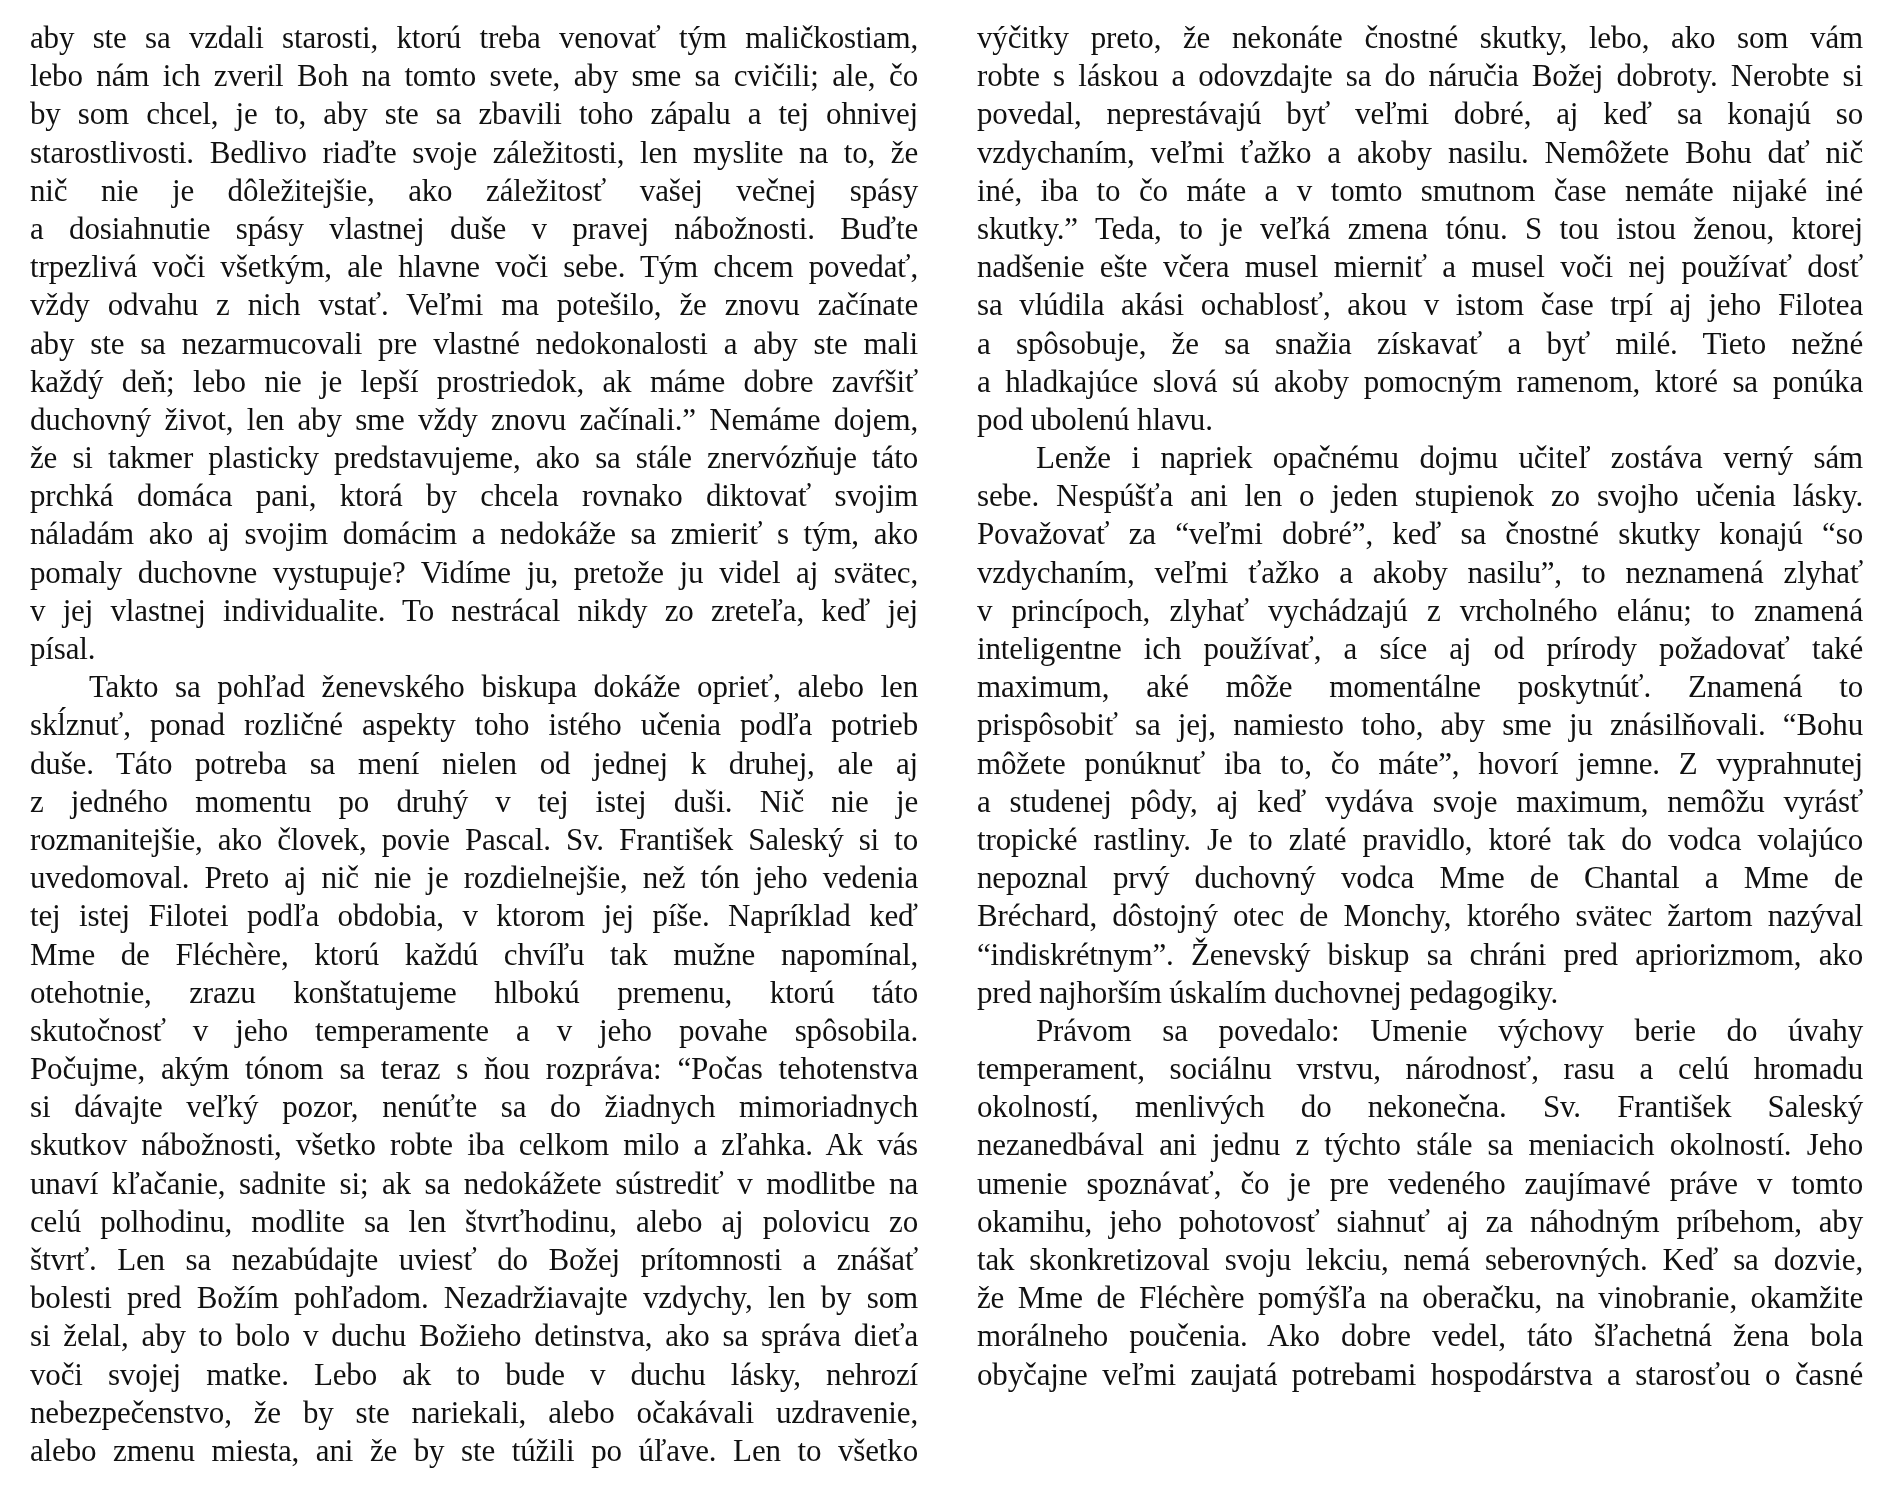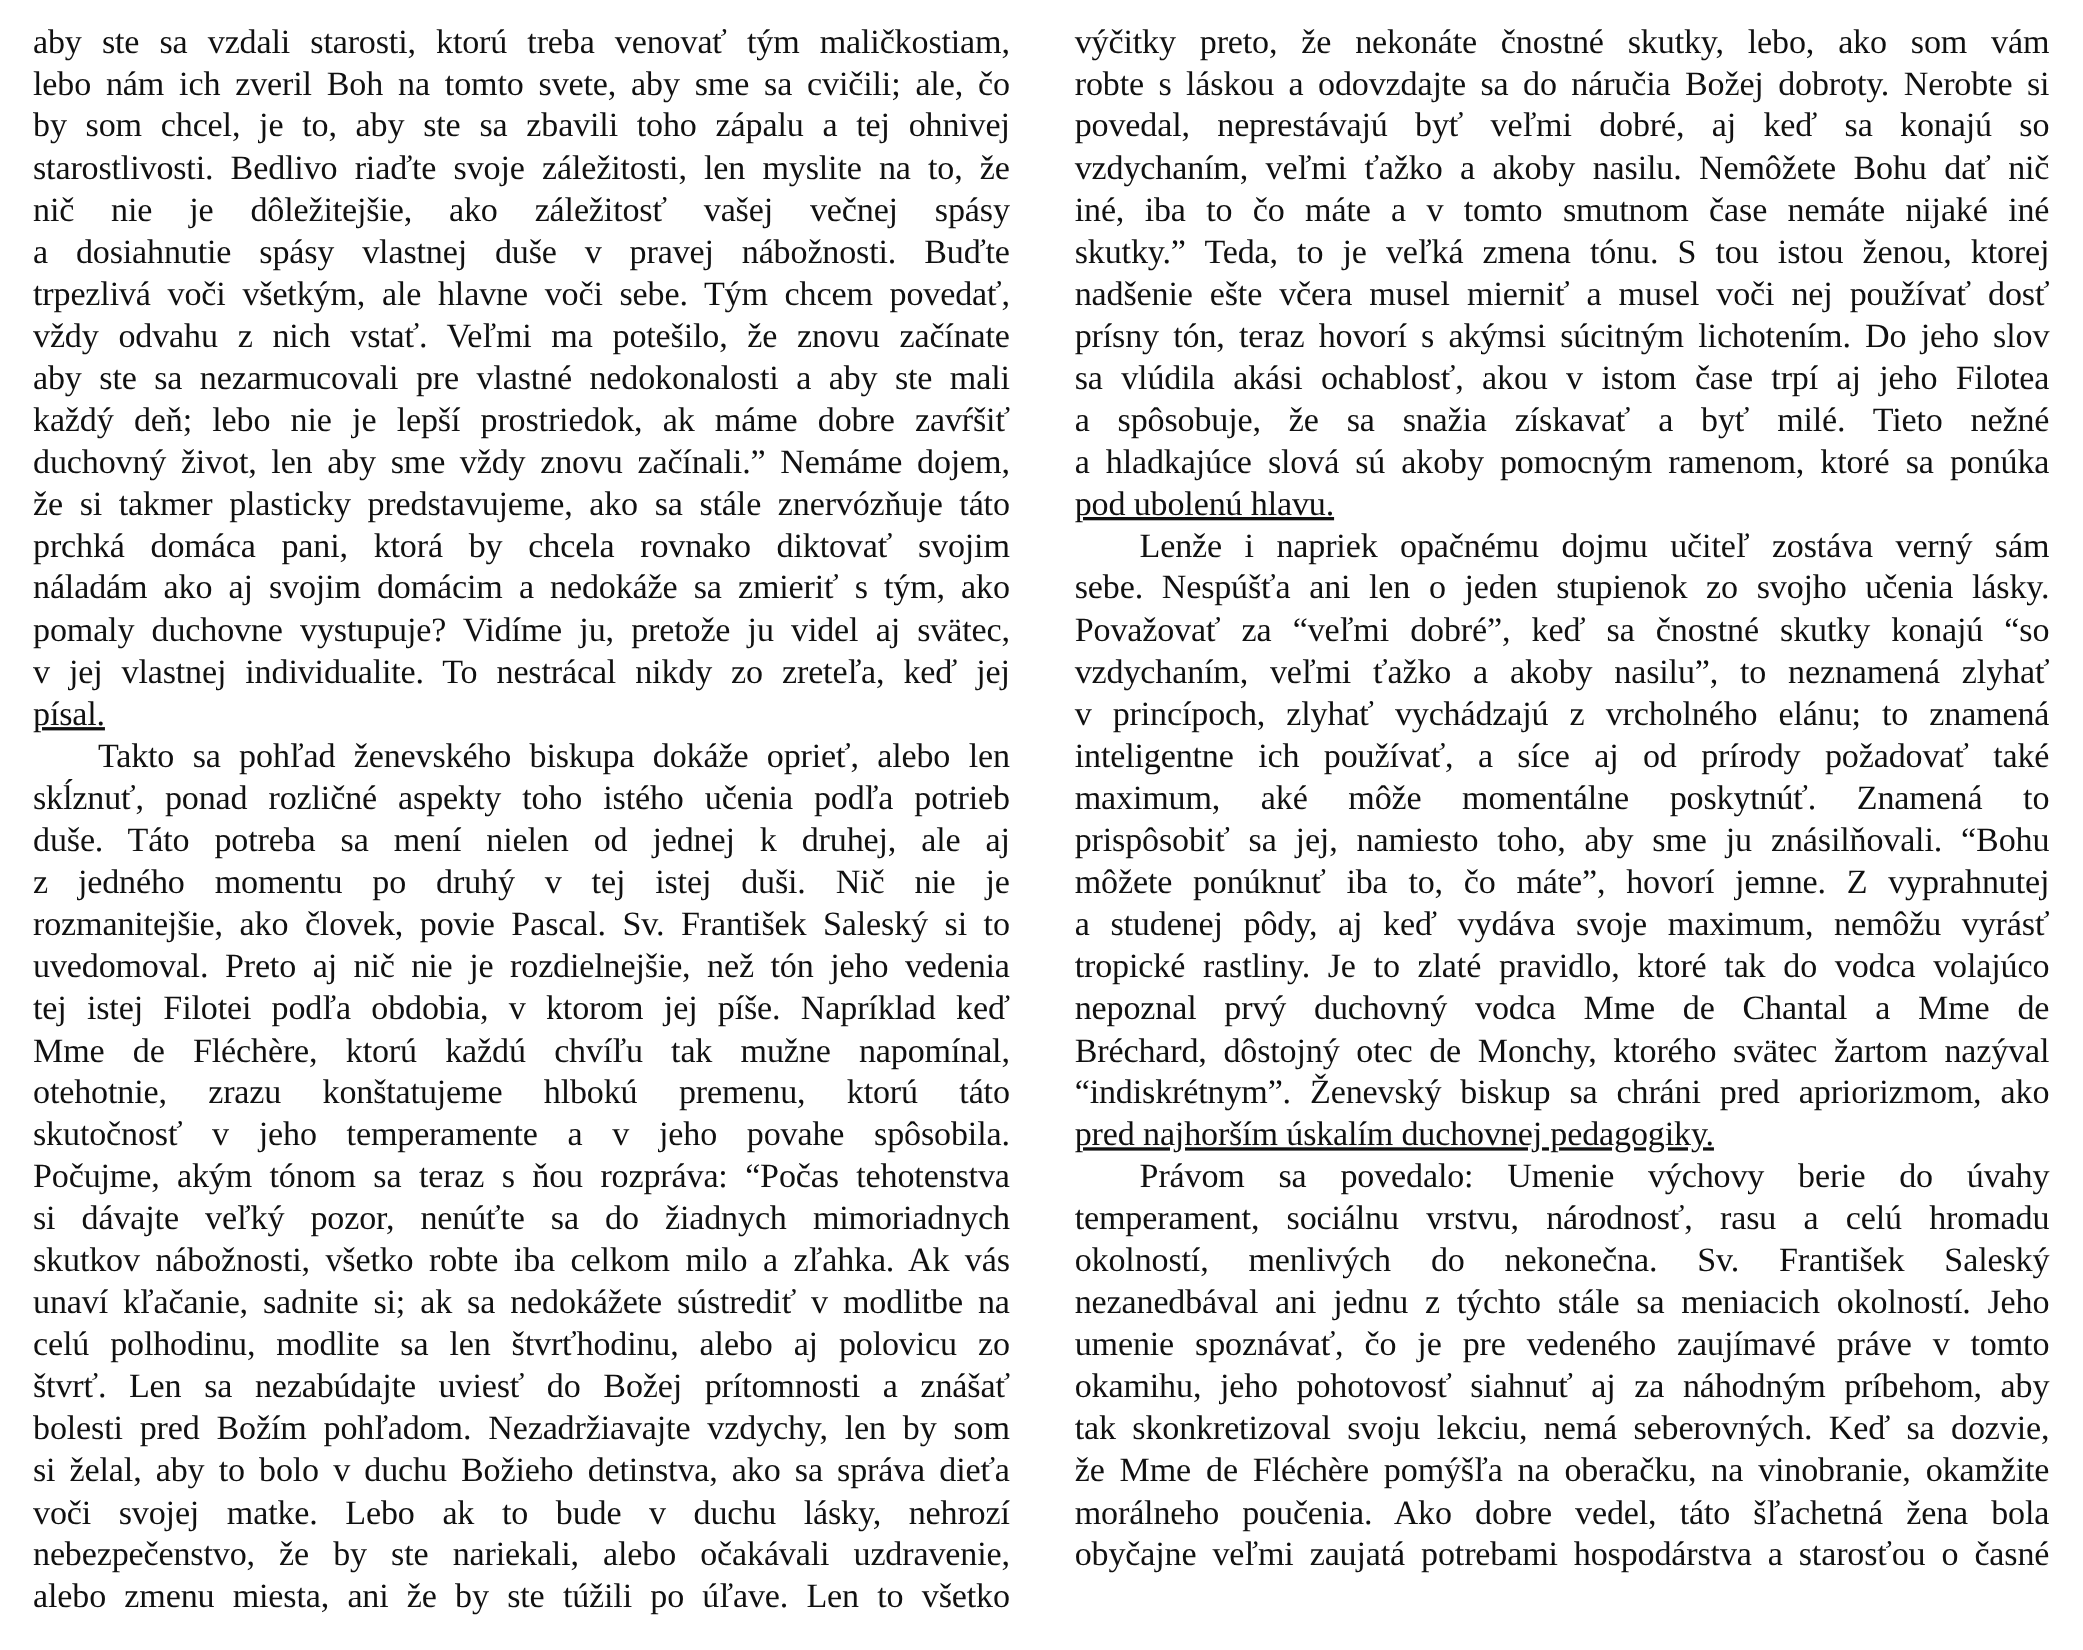--- a/index.html
+++ b/index.html
@@ -37,21 +37,20 @@
     font-size: 31px;
     white-space: nowrap;
     text-align: justify;
     text-align-last: justify;
     overflow: visible;
     letter-spacing: -0.15px;
   }
   .line.last {
     text-align: left;
     text-align-last: left;
-    text-decoration: underline;
   }
   .line.indent {
     text-indent: 59px;
   }
 </style>
 </head>
 <body>
 
 <div class="page">
   <div class="column left" id="col-left">
@@ -95,21 +94,20 @@
       <span class="line">alebo zmenu miesta, ani že by ste túžili po úľave. Len to všetko</span>
     </div>
   <div class="column right" id="col-right">
       <span class="line">výčitky preto, že nekonáte čnostné skutky, lebo, ako som vám</span>
       <span class="line">robte s láskou a odovzdajte sa do náručia Božej dobroty. Nerobte si</span>
       <span class="line">povedal, neprestávajú byť veľmi dobré, aj keď sa konajú so</span>
       <span class="line">vzdychaním, veľmi ťažko a akoby nasilu. Nemôžete Bohu dať nič</span>
       <span class="line">iné, iba to čo máte a v tomto smutnom čase nemáte nijaké iné</span>
       <span class="line">skutky.” Teda, to je veľká zmena tónu. S tou istou ženou, ktorej</span>
       <span class="line">nadšenie ešte včera musel mierniť a musel voči nej používať dosť</span>
-      <span class="line">prísny tón, teraz hovorí s akýmsi súcitným lichotením. Do jeho slov</span>
       <span class="line">sa vlúdila akási ochablosť, akou v istom čase trpí aj jeho Filotea</span>
       <span class="line">a spôsobuje, že sa snažia získavať a byť milé. Tieto nežné</span>
       <span class="line">a hladkajúce slová sú akoby pomocným ramenom, ktoré sa ponúka</span>
       <span class="line last">pod ubolenú hlavu.</span>
       <span class="line indent">Lenže i napriek opačnému dojmu učiteľ zostáva verný sám</span>
       <span class="line">sebe. Nespúšťa ani len o jeden stupienok zo svojho učenia lásky.</span>
       <span class="line">Považovať za “veľmi dobré”, keď sa čnostné skutky konajú “so</span>
       <span class="line">vzdychaním, veľmi ťažko a akoby nasilu”, to neznamená zlyhať</span>
       <span class="line">v princípoch, zlyhať vychádzajú z vrcholného elánu; to znamená</span>
       <span class="line">inteligentne ich používať, a síce aj od prírody požadovať také</span>

